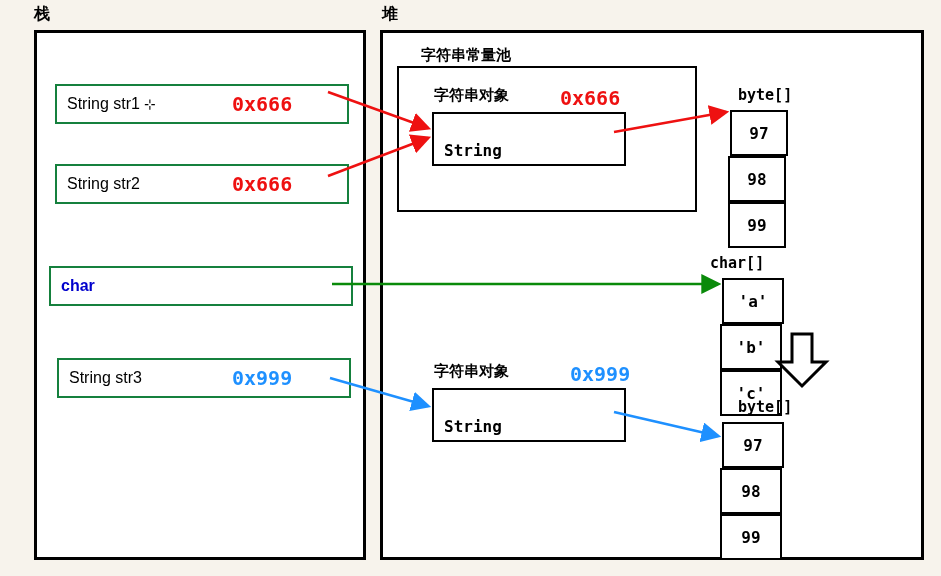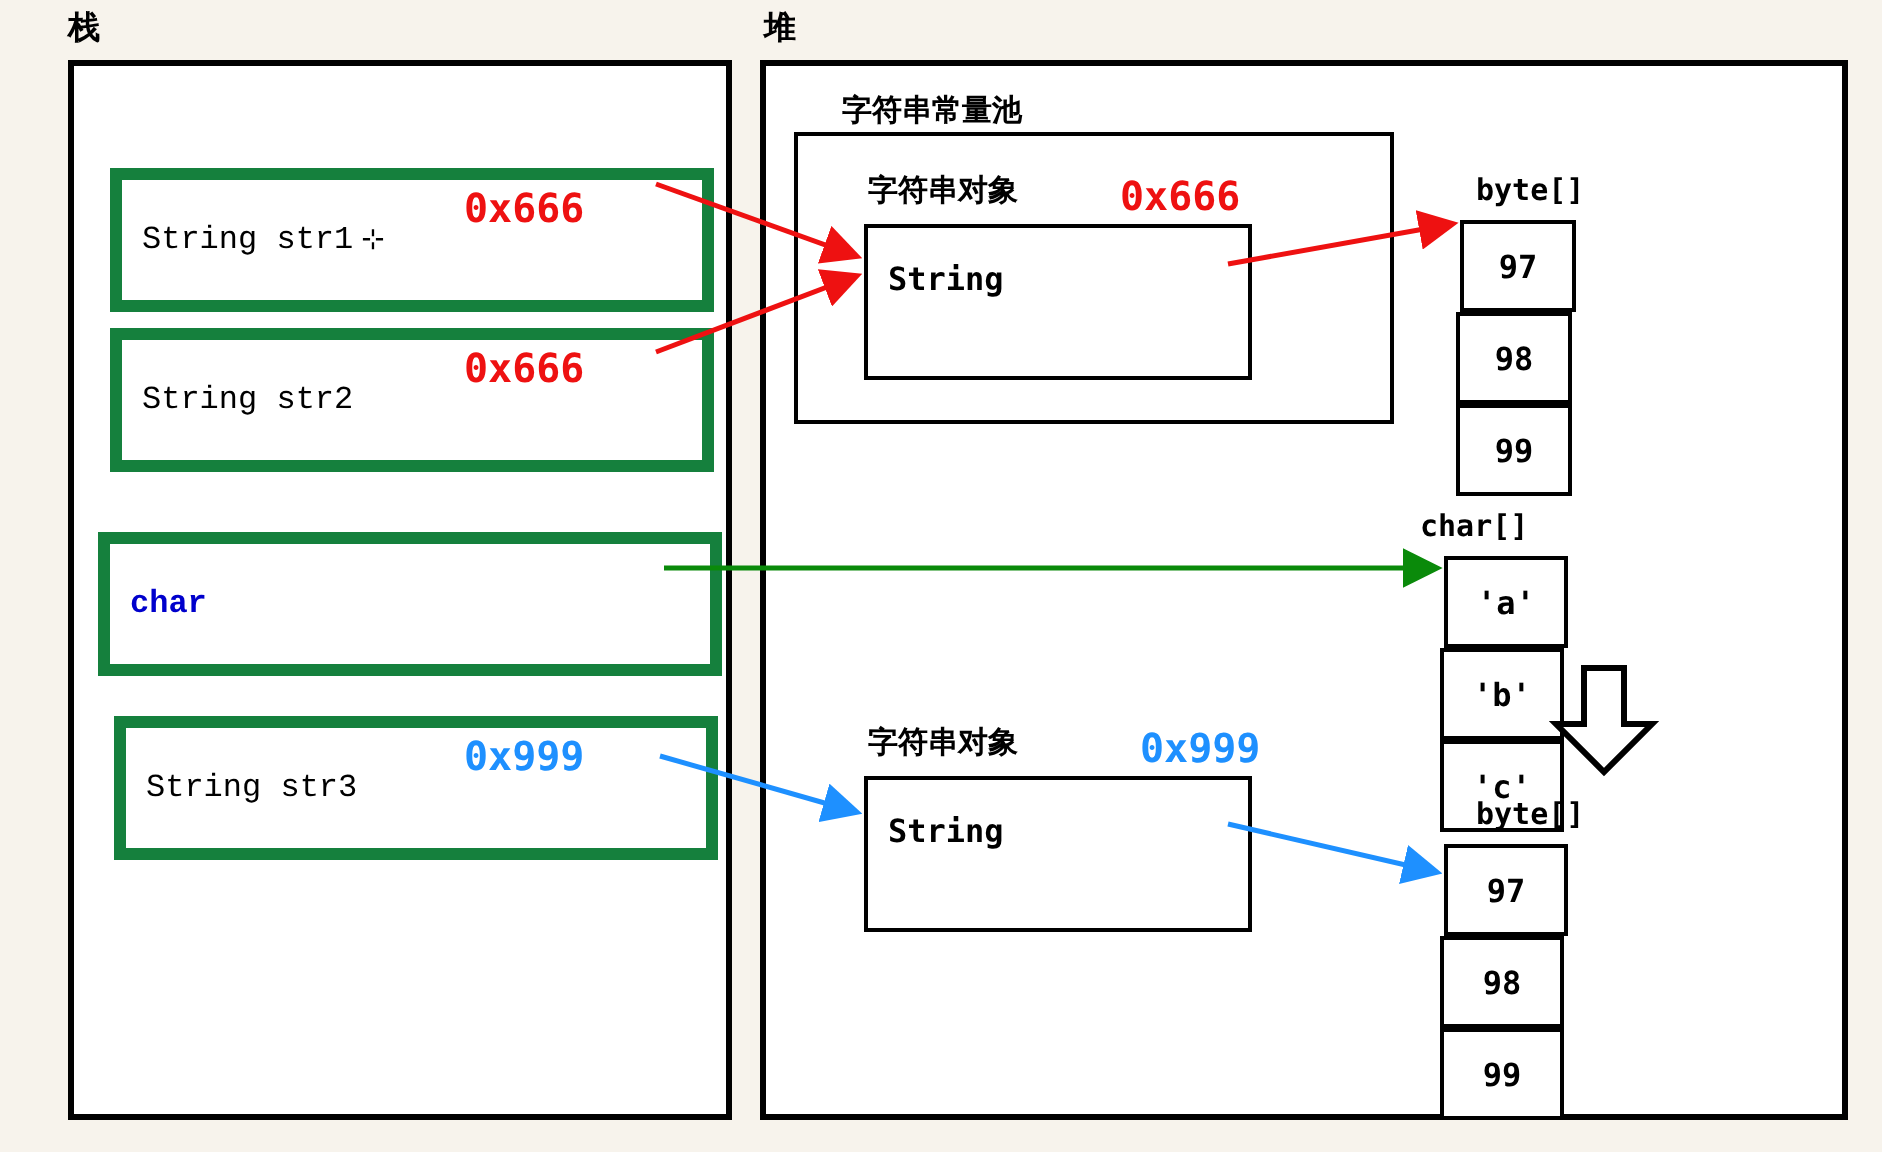--- a/index.html
+++ b/index.html
@@ -23,46 +23,46 @@
     font-weight: bold;
     font-size: 16px;
   }
   .big-box {
     position: absolute;
     border: 3px solid #000;
     background: #fff;
   }
   .var-box {
     position: absolute;
-    border: 6px solid #15803d;
+    border: 2px solid #15803d;
     background: #fff;
     height: 36px;
     display: flex;
     align-items: center;
-    padding: 12px 10px;
-    font-family: Liberation Mono, monospace;
+    padding: 0 10px;
+    font-family: Liberation Sans, sans-serif;
     font-size: 16px;
   }
   .addr {
     position: absolute;
     font-weight: bold;
     font-size: 20px;
   }
   .inner-label {
     position: absolute;
     font-weight: bold;
     font-size: 15px;
   }
   .obj-box {
     position: absolute;
     border: 2px solid #000;
     background: #fff;
     display: flex;
-    align-items: flex-start;
-    padding: 16px 10px;
+    align-items: flex-end;
+    padding: 4px 10px;
     font-weight: bold;
     font-family: Consolas, monospace;
     font-size: 16px;
   }
   .array-row {
     position: absolute;
     display: flex;
     flex-direction: column;
   }
   .array-cell {

